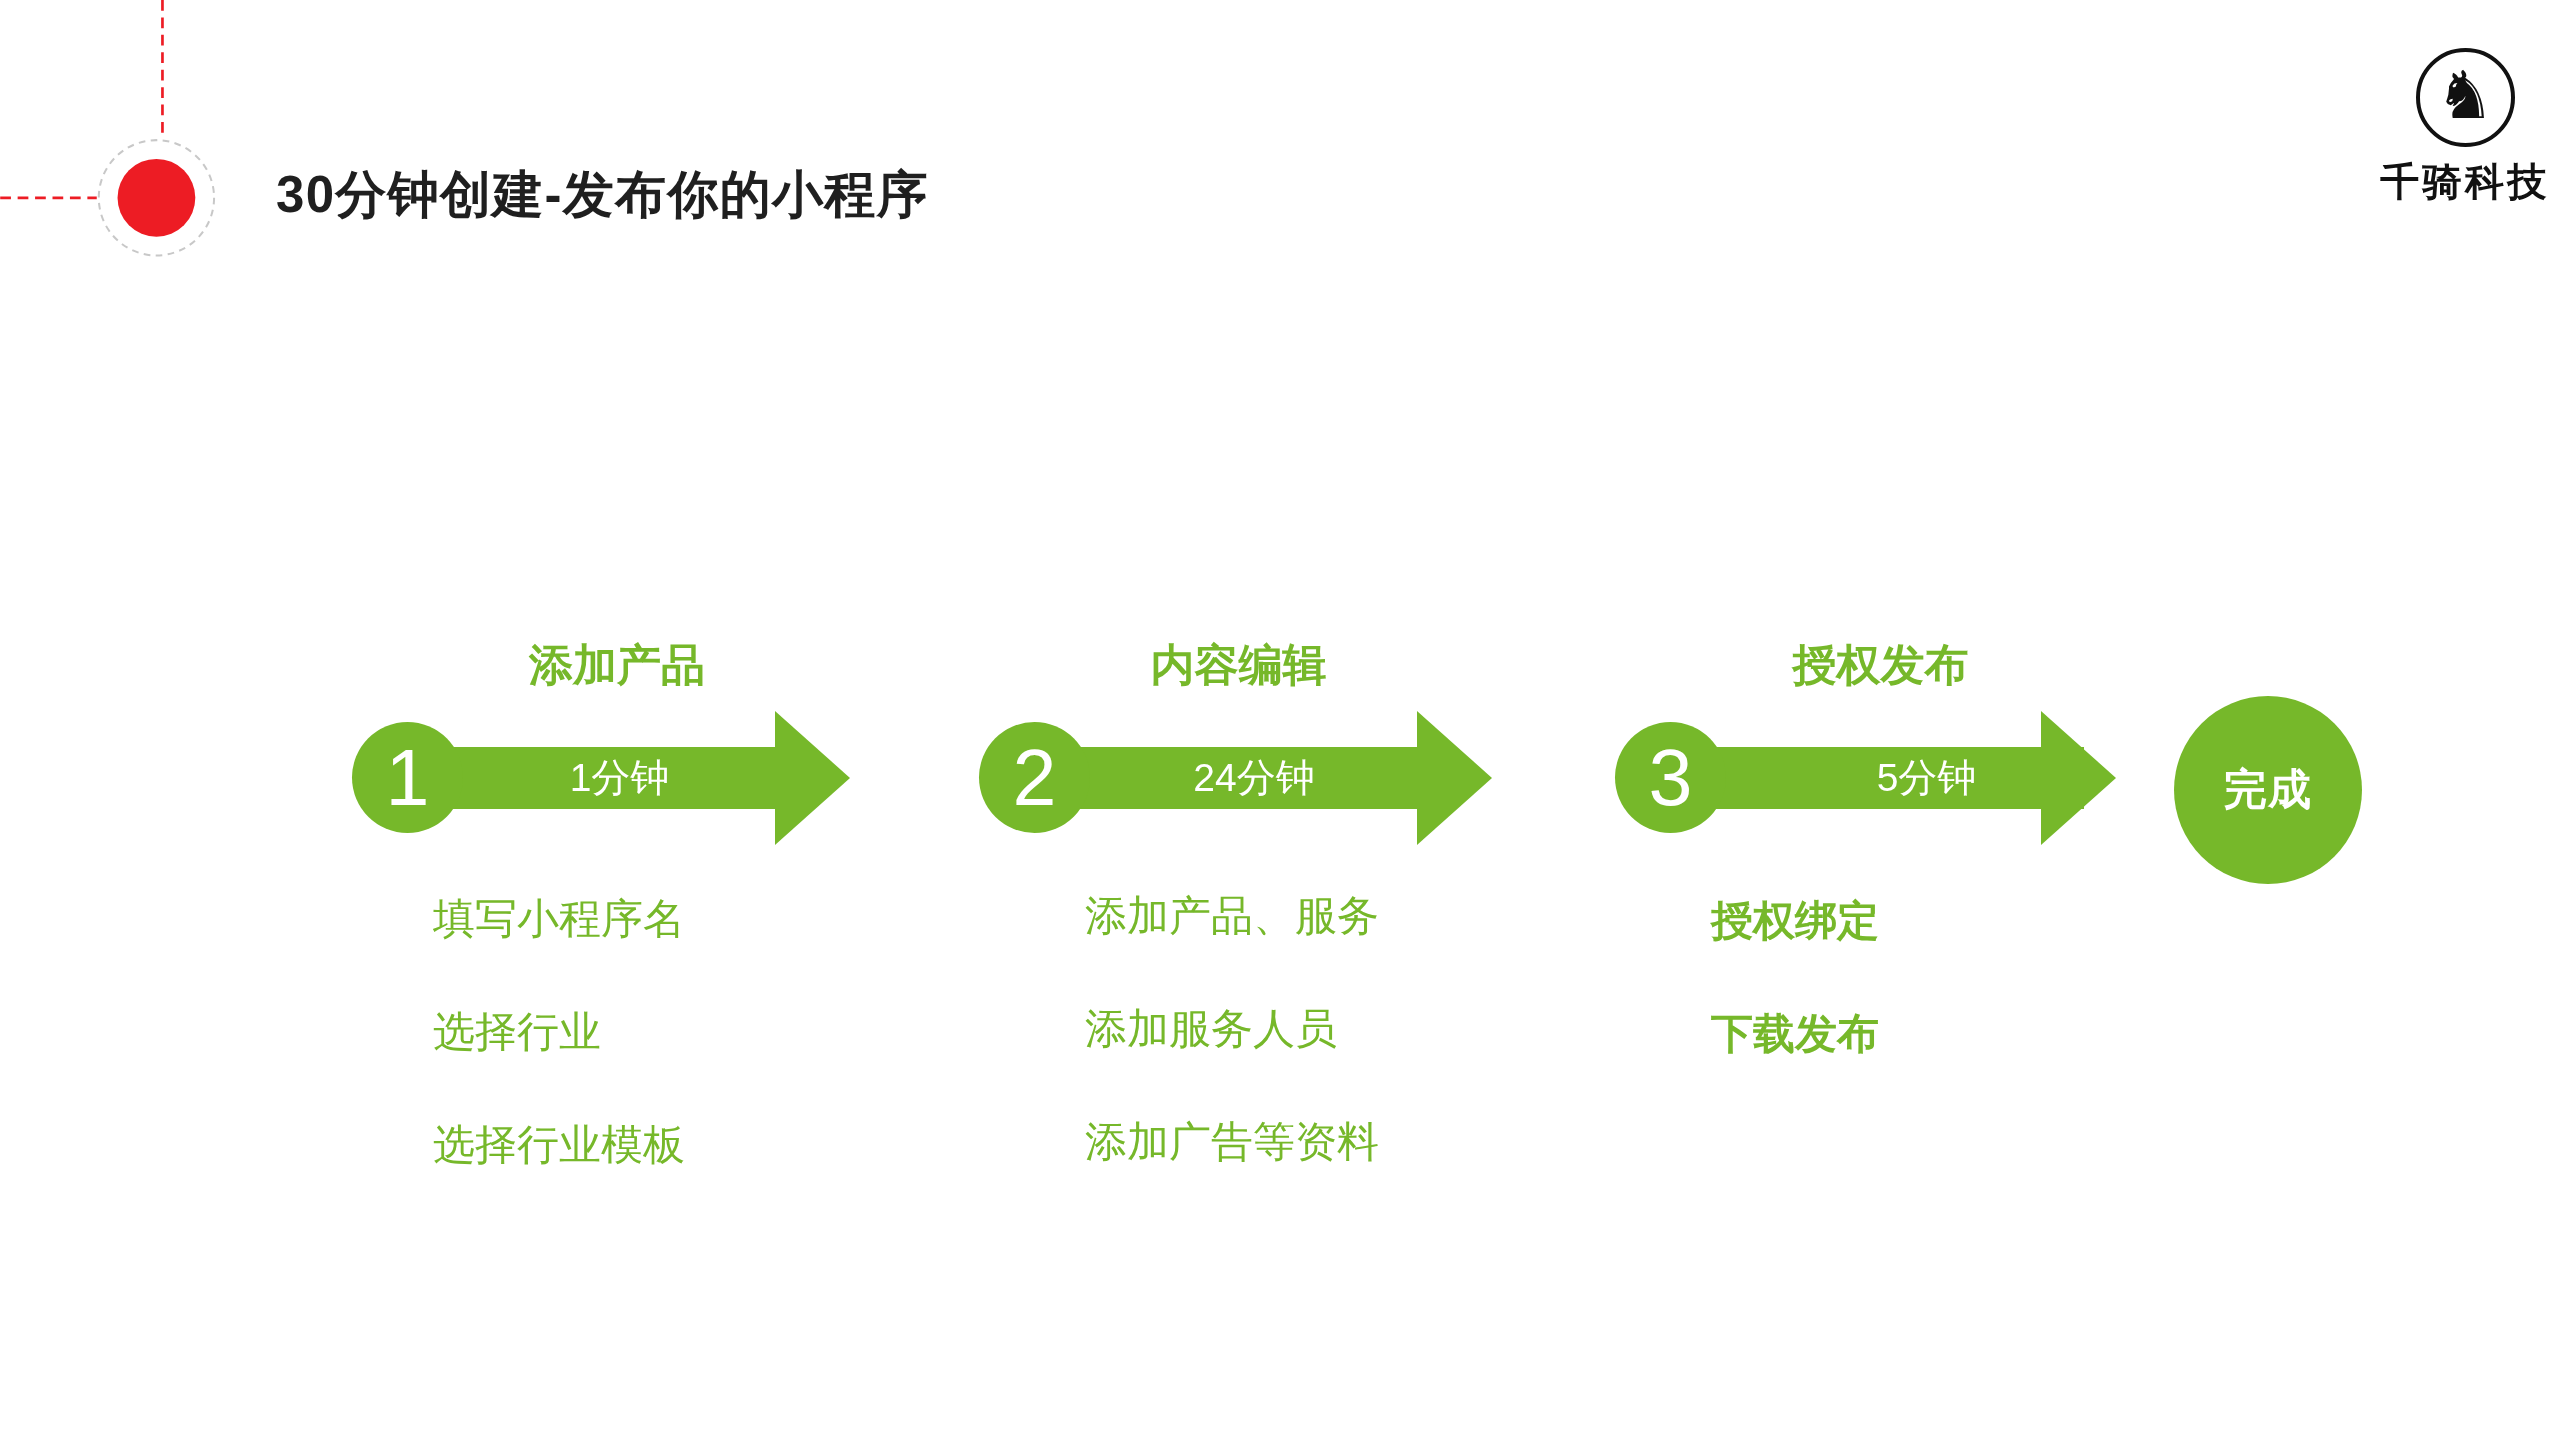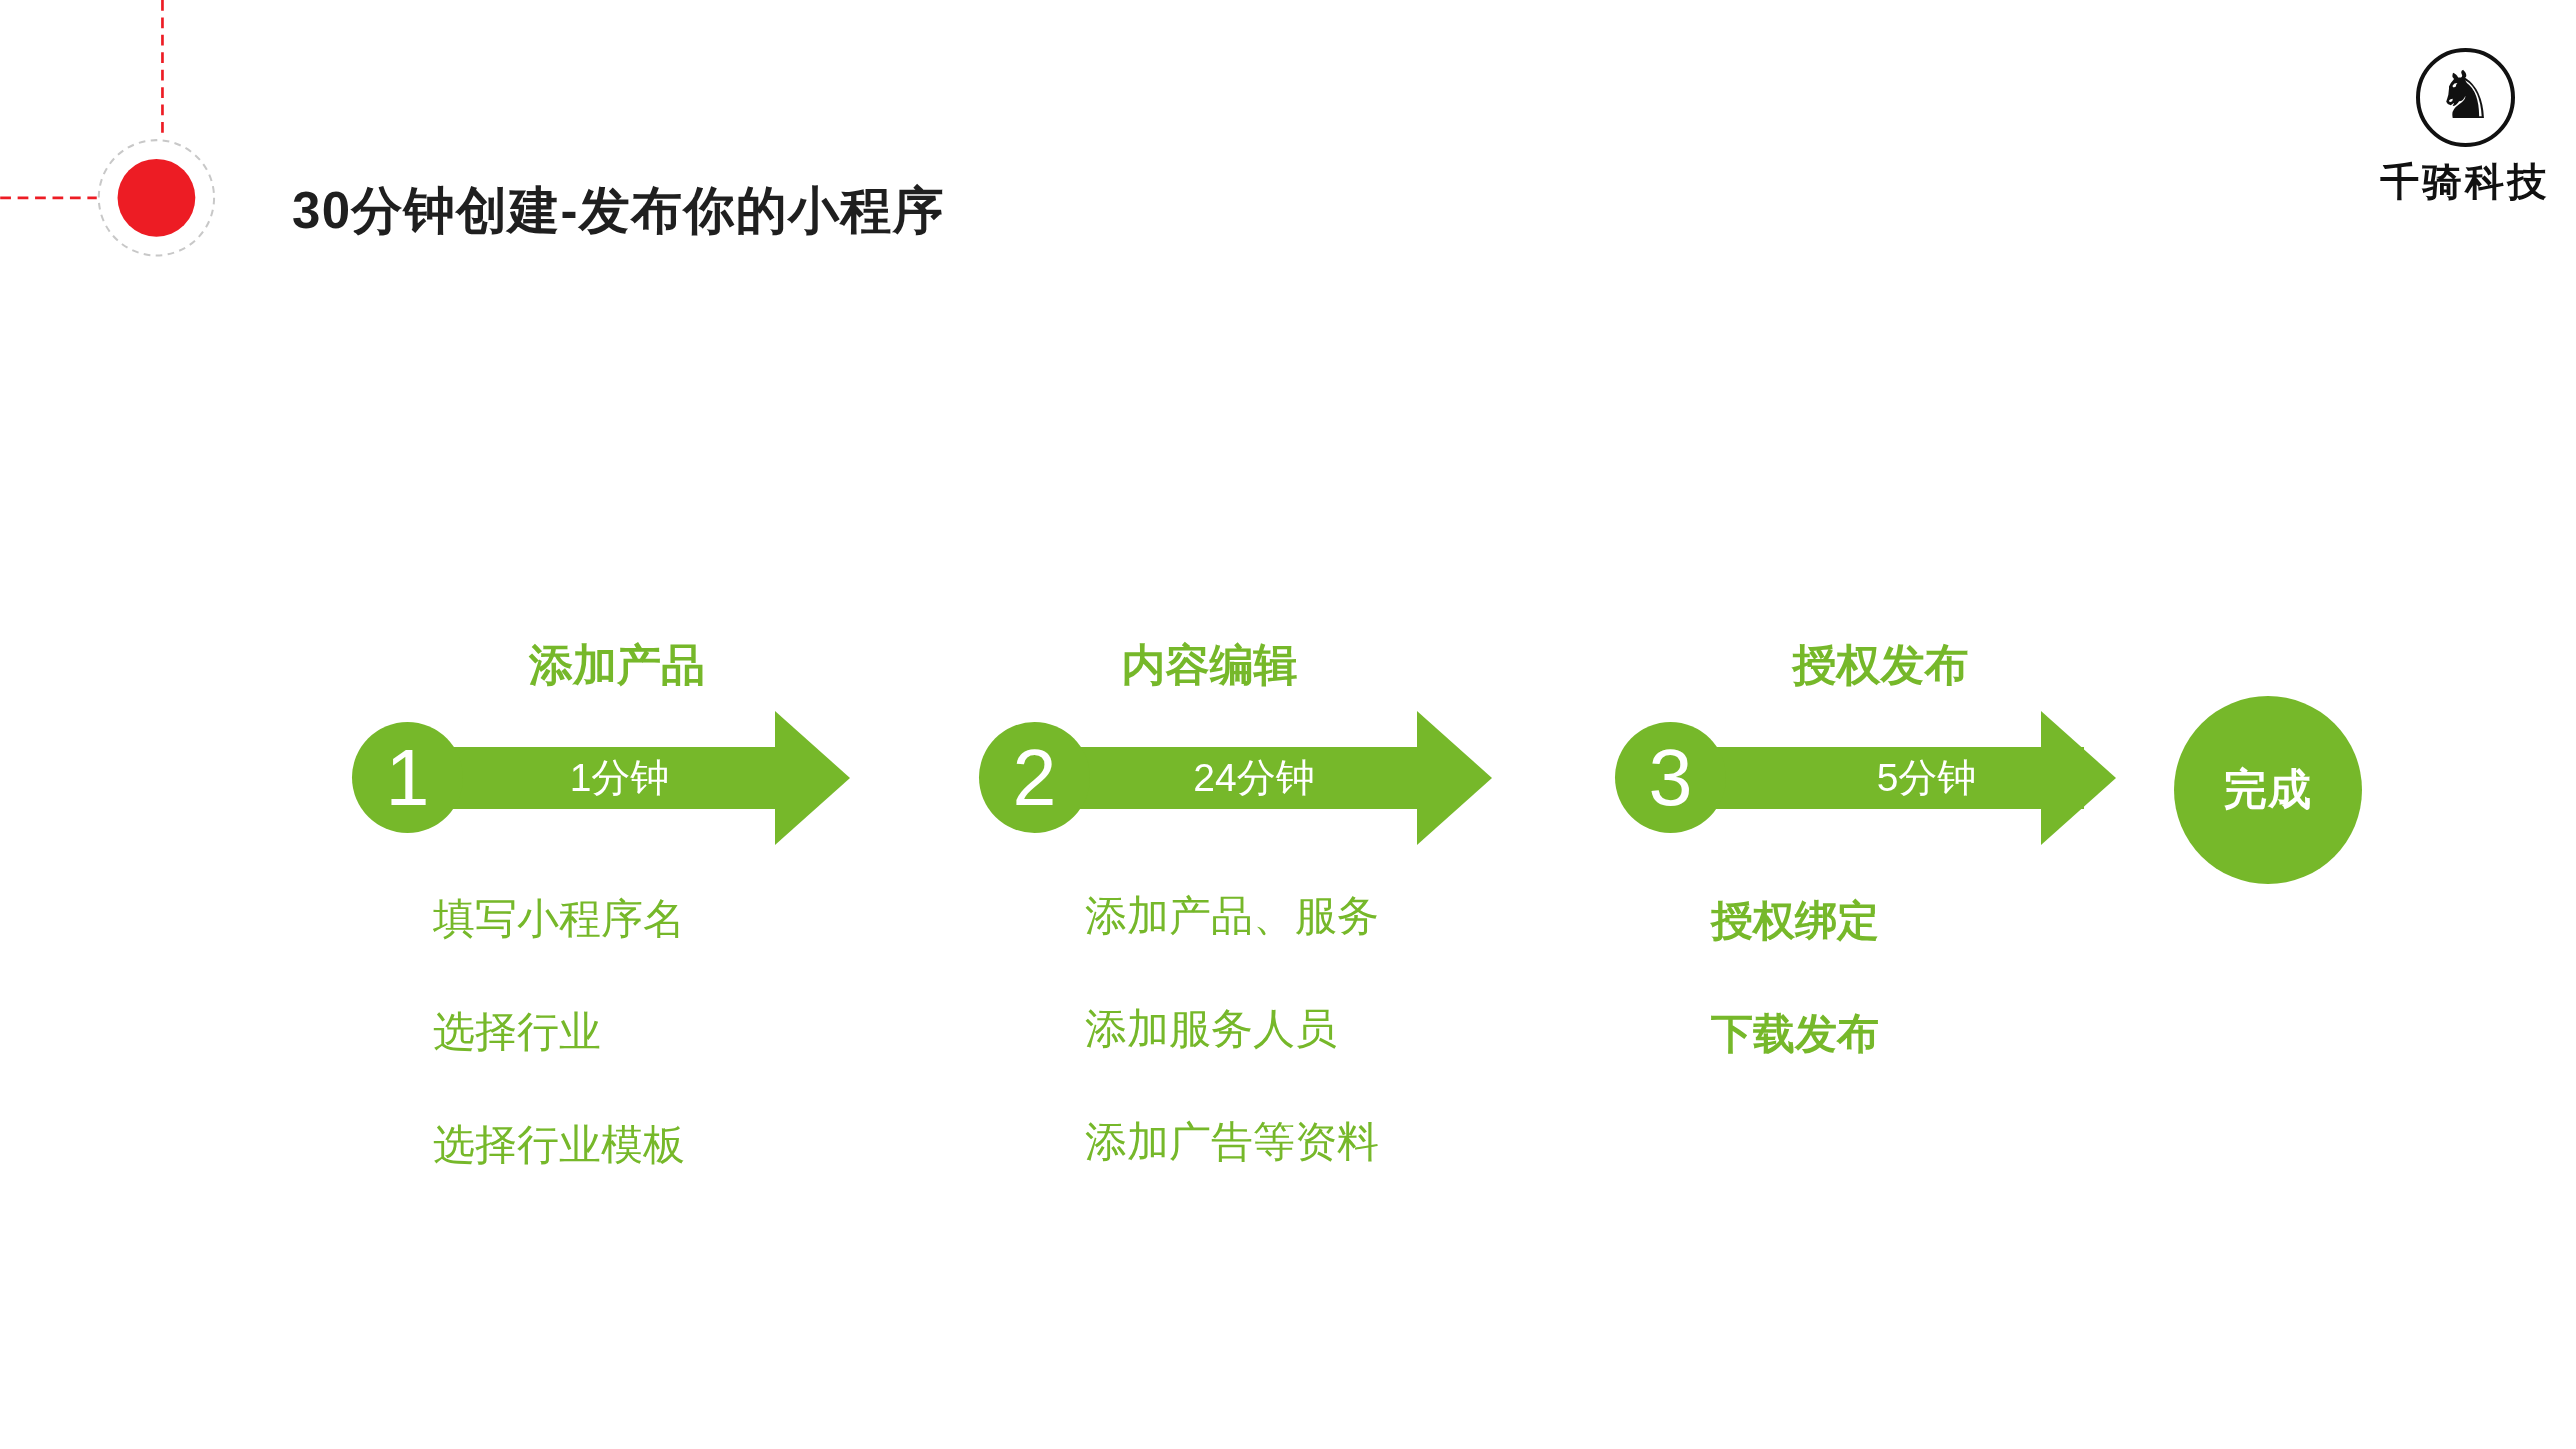--- a/index.html
+++ b/index.html
@@ -15,42 +15,42 @@
     font-family:"Liberation Sans", sans-serif;
     position:relative;
     overflow:hidden;
   }
 
   
   .decoration{position:absolute;left:0;top:0;width:282px;height:295px;}
 
   
   .title{
-    position:absolute;left:276px;top:161px;margin:16px;
+    position:absolute;left:276px;top:161px;margin:0;
     font-size:51px;font-weight:700;color:#1f1f1f;
     letter-spacing:1.3px;white-space:nowrap;
   }
 
   
   .logo{position:absolute;left:2331px;top:48px;width:268px;text-align:center;}
   .logo-circle{
     margin:0 auto;width:99px;height:99px;border:4.7px solid #111;
     border-radius:50%;display:flex;align-items:center;justify-content:center;
     background:#fff;
   }
   .logo-glyph{font-size:66px;line-height:1;color:#111;transform:translateY(-2.7px);}
   .logo-text{margin-top:8px;font-size:39px;font-weight:700;color:#111;letter-spacing:3.4px;white-space:nowrap;}
 
   
   .step-label{
     position:absolute;top:636px;text-align:center;
     font-size:44px;font-weight:700;color:var(--green);white-space:nowrap;
   }
   .s1-label{left:382px;width:470px;}
-  .s2-label{left:968px;width:483px;}
+  .s2-label{left:997px;width:483px;}
   .s3-label{left:1644px;width:473px;}
 
   
   .arrow-body{
     position:absolute;top:747px;height:62px;background:var(--green);
     display:flex;align-items:center;justify-content:center;
     padding-left:56px;
   }
   .s1-body{left:408px;width:367px;}
   .s2-body{left:1035px;width:382px;}

